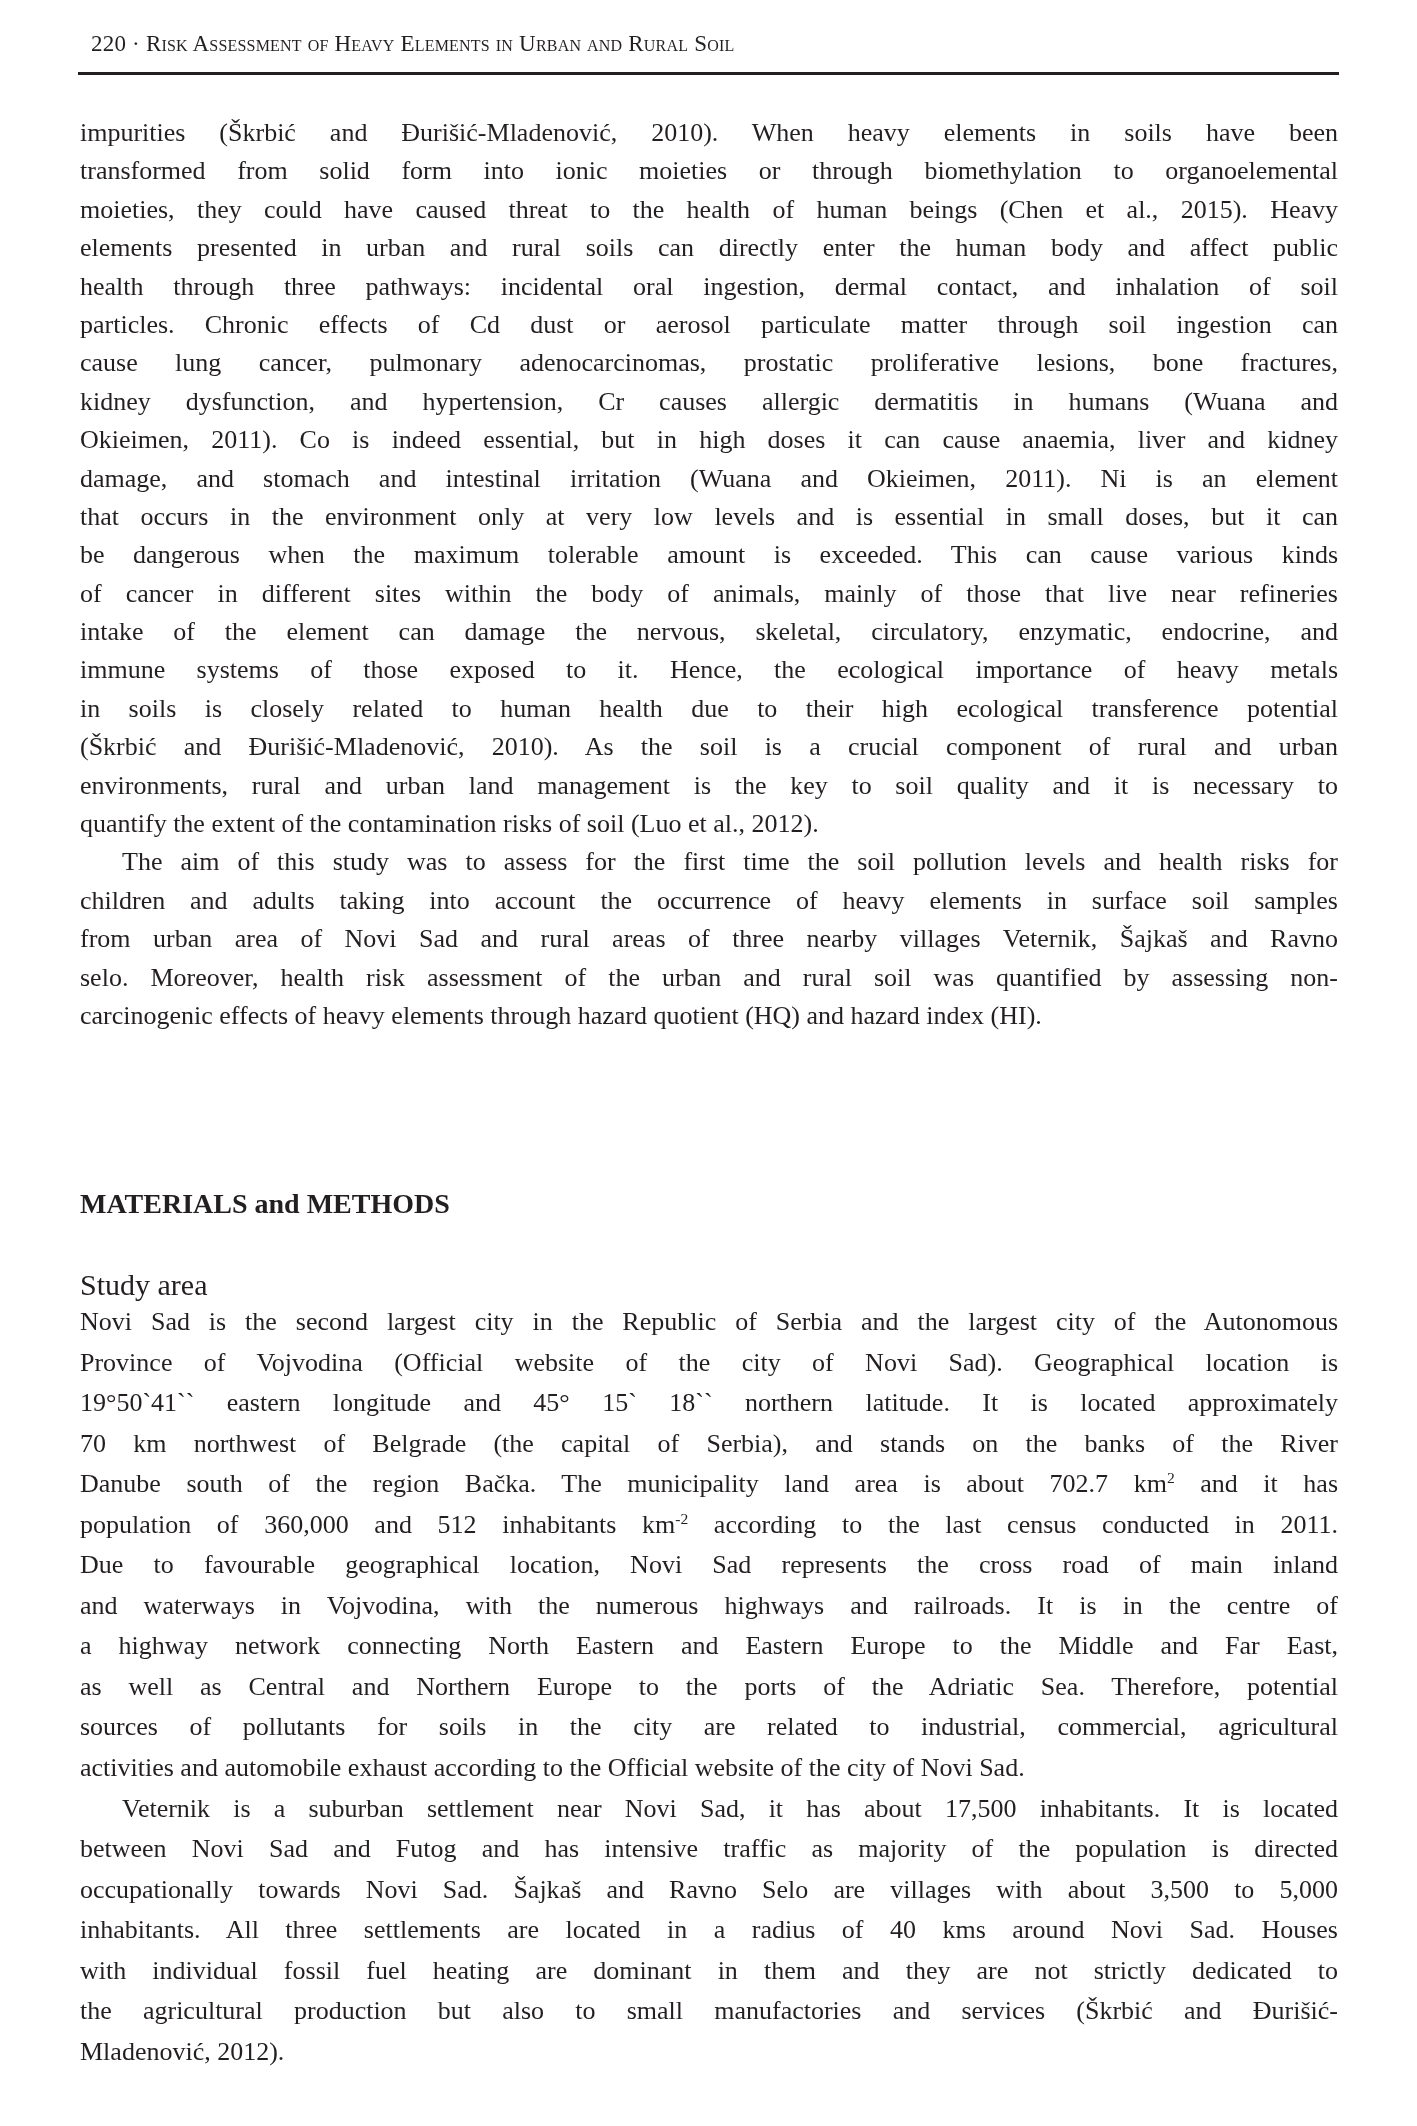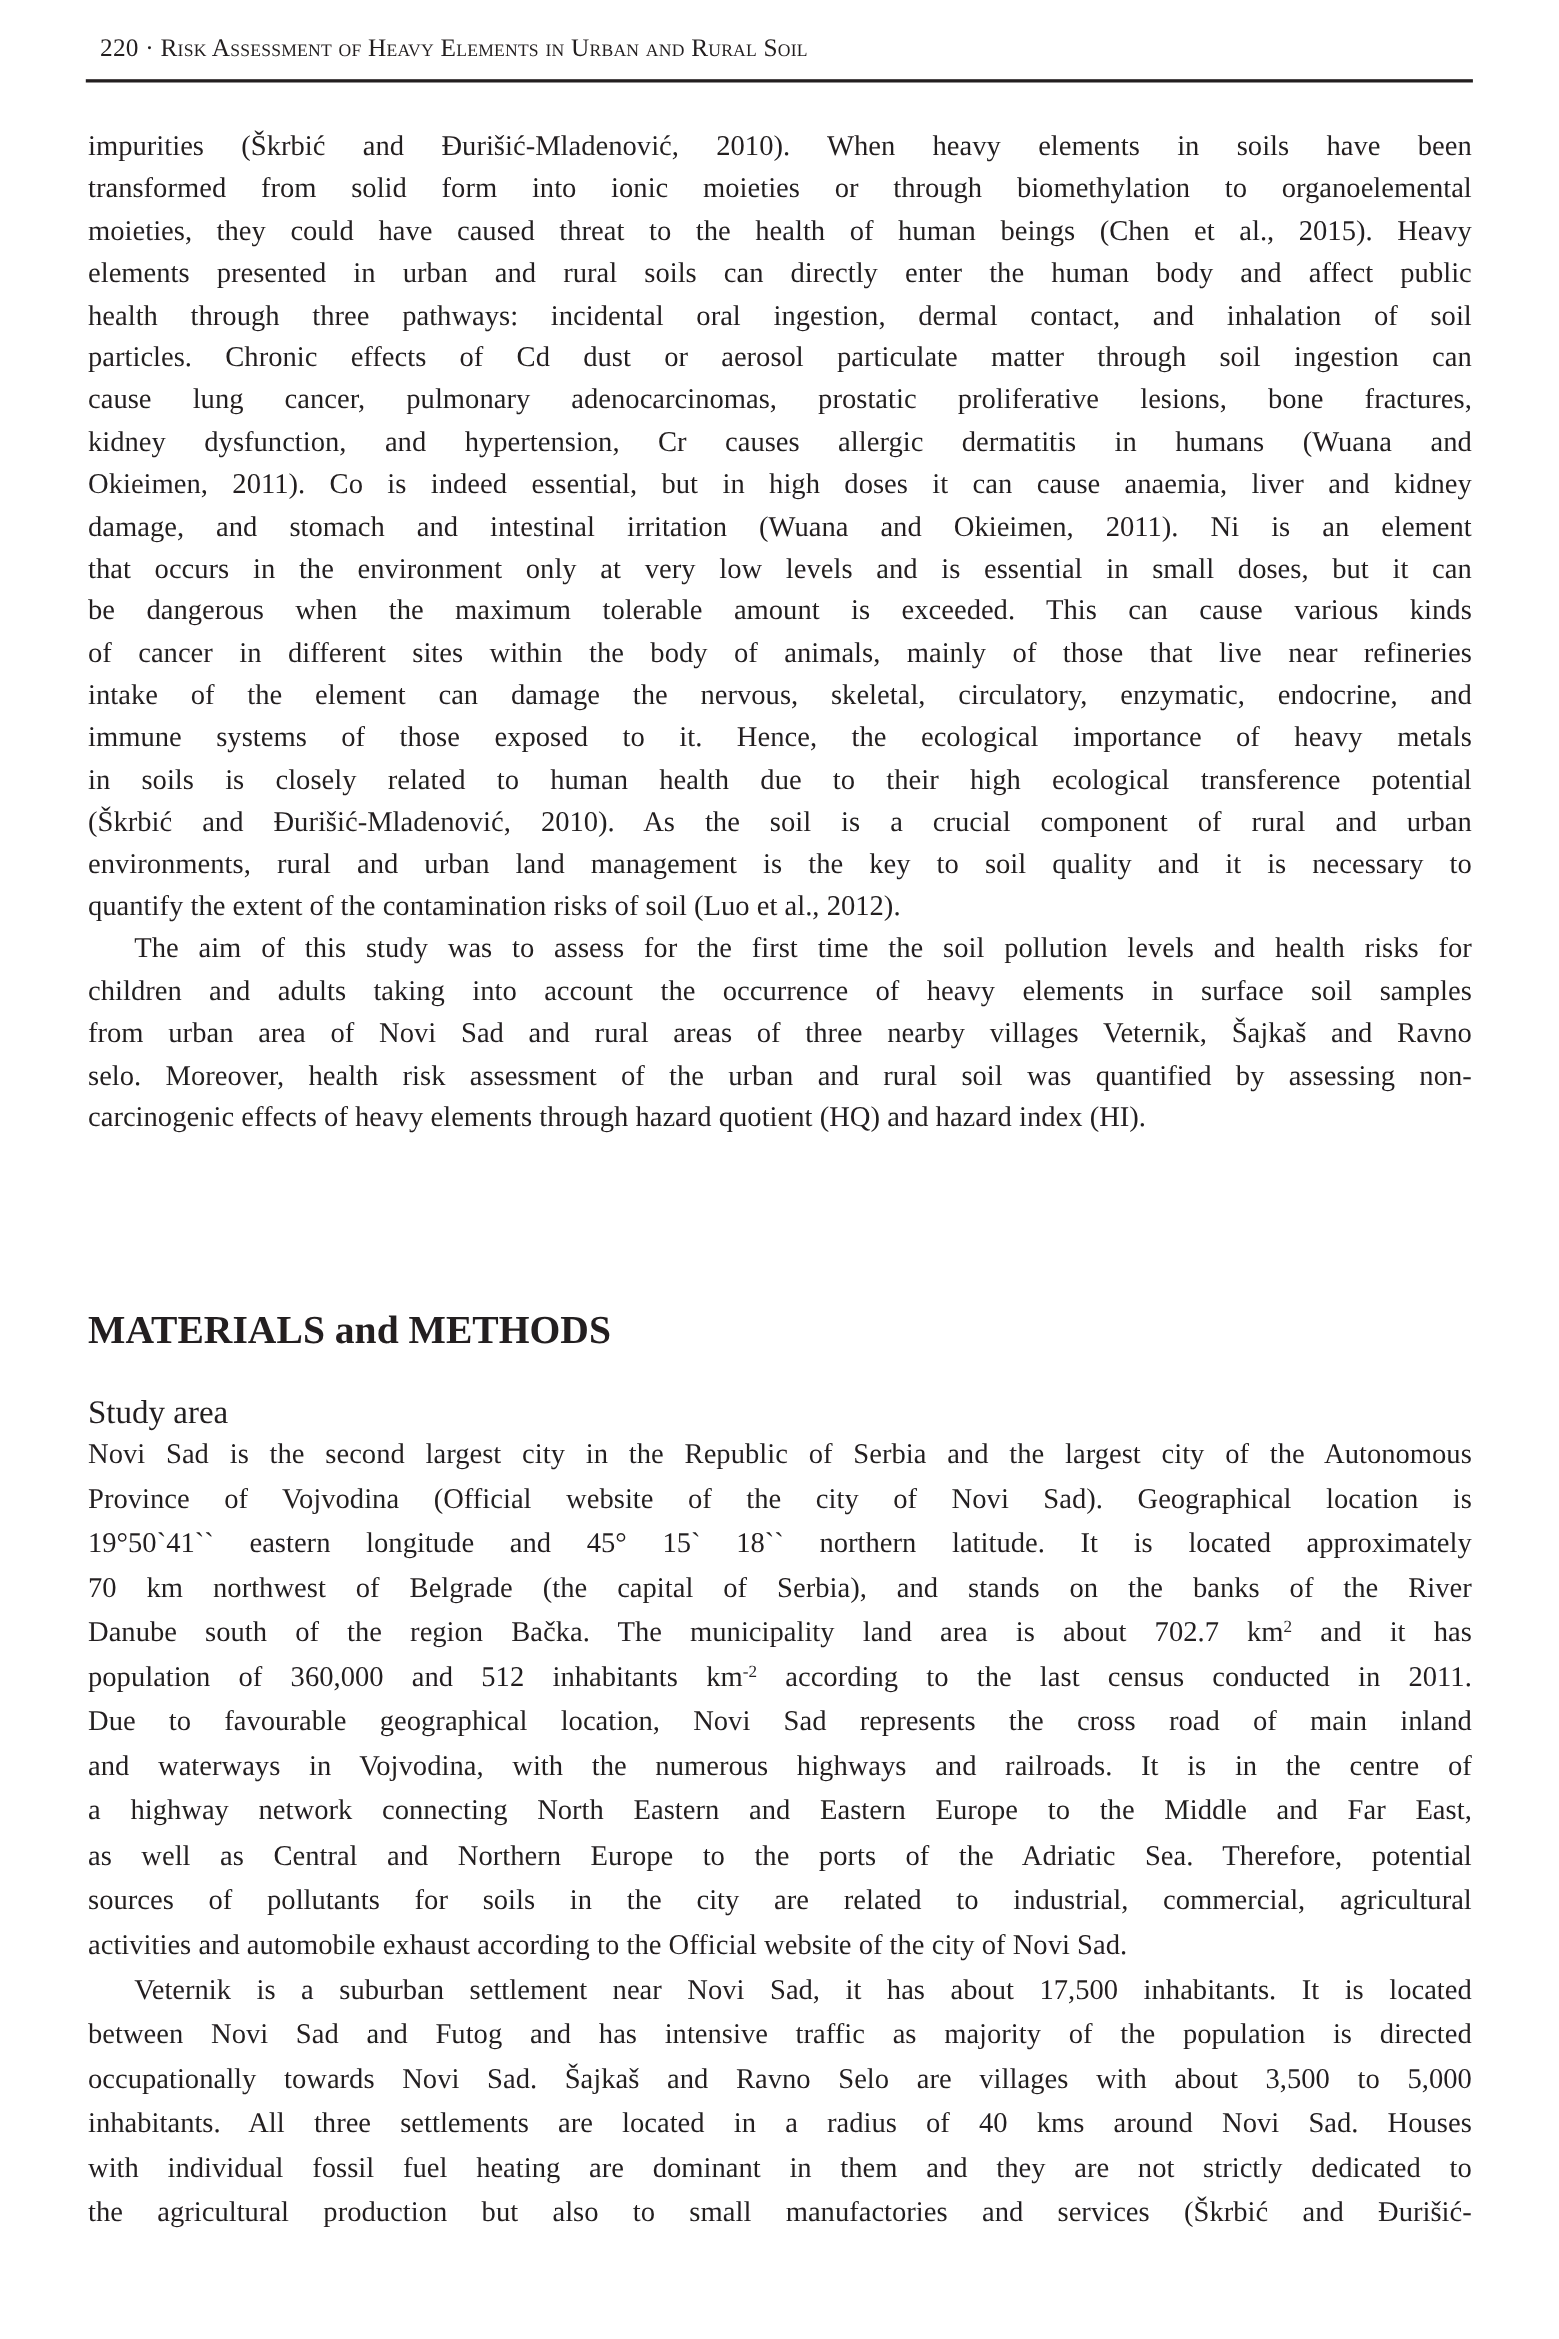--- a/index.html
+++ b/index.html
@@ -8,21 +8,21 @@
   .running-head { position:absolute; left:79px; top:31px; font-size:23px; letter-spacing:0.2px;
                   font-variant:small-caps; white-space:nowrap;margin-left:12px; }
   .rule { position:absolute; left:78px; top:72px; width:1261px; height:3px; background:#231f20; }
   .block { position:absolute; left:80px; width:1258px; }
   .line { display:block; font-size:26px; white-space:nowrap; text-align:justify; text-align-last:justify;
           overflow:visible; }
   .line.last { text-align-last:left; }
   .line.indent { padding-left:42px; }
   .b1 .line { height:38.4px; line-height:38.4px; }
   .b2 .line { height:40.55px; line-height:40.55px; }
-  .section-heading { position:absolute; left:80px; top:1188px; font-size:36px; font-weight:bold; white-space:nowrap; }
+  .section-heading { position:absolute; left:80px; top:1188px; font-size:28px; font-weight:bold; white-space:nowrap; }
   .sub-heading { position:absolute; left:80px; top:1268px; font-size:30px; font-weight:normal; white-space:nowrap; }
   sup { font-size:60%; line-height:0; vertical-align:0.55em; }
 </style>
 </head>
 <body>
 
 <div class="running-head">
   <span>220</span>
   <span>·</span>
   <span>Risk Assessment of Heavy Elements in Urban and Rural Soil</span>
@@ -78,14 +78,15 @@
       <span class="line">sources of pollutants for soils in the city are related to industrial, commercial, agricultural</span>
       <span class="line last">activities and automobile exhaust according to the Official website of the city of Novi Sad.</span>
     </div>
   <div>
       <span class="line indent">Veternik is a suburban settlement near Novi Sad, it has about 17,500 inhabitants. It is located</span>
       <span class="line">between Novi Sad and Futog and has intensive traffic as majority of the population is directed</span>
       <span class="line">occupationally towards Novi Sad. Šajkaš and Ravno Selo are villages with about 3,500 to 5,000</span>
       <span class="line">inhabitants. All three settlements are located in a radius of 40 kms around Novi Sad. Houses</span>
       <span class="line">with individual fossil fuel heating are dominant in them and they are not strictly dedicated to</span>
       <span class="line">the agricultural production but also to small manufactories and services (Škrbić and Đurišić-</span>
+      <span class="line last">Mladenović, 2012).</span>
     </div>
 </div>
 
 </body></html>

